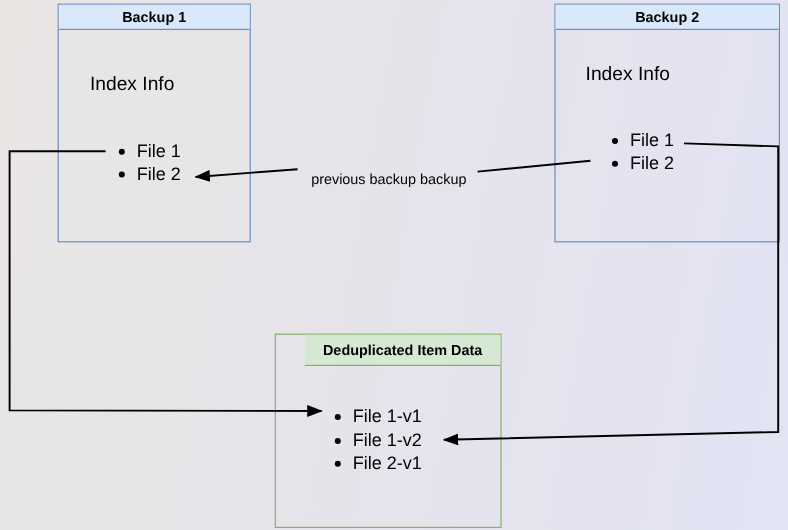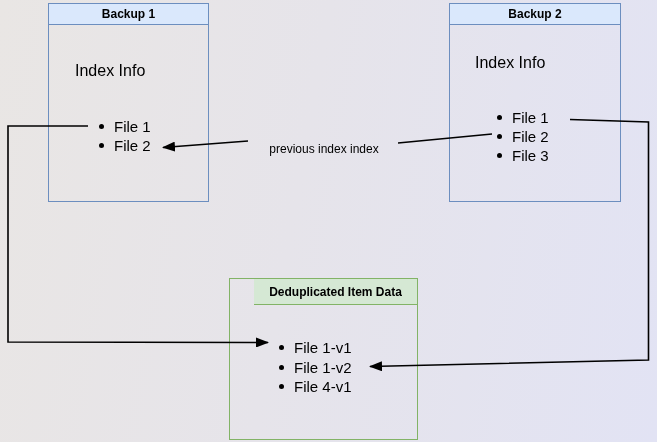--- a/index.html
+++ b/index.html
@@ -92,71 +92,67 @@
         <span class="dot"></span>
         <span>File 1</span>
       </div>
       <div class="frow">
         <span class="dot"></span>
         <span>File 2</span>
       </div>
     </div>
   </div>
 
-  <div class="box blue b2" style="left:449px; top:3px; width:172px; height:199px;">
+  <div class="box blue b2" style="left:462px; top:3px; width:188px; height:199px;">
     <div class="box-header">
       <span>Backup 2</span>
     </div>
     <div class="body-label" style="left:25px; top:50px;">Index Info</div>
     <div class="file-list" style="left:0; top:104px;">
       <div class="frow">
         <span class="dot"></span>
         <span>File 1</span>
       </div>
       <div class="frow">
         <span class="dot"></span>
         <span>File 2</span>
-      </div>
-      <div class="frow">
-        <span class="dot"></span>
-        <span>File 3</span>
       </div>
     </div>
   </div>
 
   <div class="box green dd" style="left:229px; top:278px; width:189px; height:162px;">
     <div class="box-header">
       <span>Deduplicated Item Data</span>
     </div>
     <div class="file-list" style="left:0; top:59px;">
       <div class="frow">
         <span class="dot"></span>
         <span>File 1-v1</span>
       </div>
       <div class="frow">
         <span class="dot"></span>
         <span>File 1-v2</span>
       </div>
       <div class="frow">
         <span class="dot"></span>
-        <span>File 4-v1</span>
+        <span>File 2-v1</span>
       </div>
     </div>
   </div>
 
   <svg class="arrow-layer" width="657" height="442" viewBox="0 0 657 442">
     <defs>
       <marker id="arrowhead" viewBox="0 0 13 10" markerWidth="13" markerHeight="10" refX="12" refY="5" orient="auto" markerUnits="userSpaceOnUse">
         <path d="M0,0 L13,5 L0,10 z" fill="#000000"></path>
       </marker>
     </defs>
     <path d="M88,126 L8,126 L8,342 L268,342.5" fill="none" stroke="#000000" stroke-width="1.6" marker-end="url(#arrowhead)"></path>
     <path d="M492,134 L398,143" fill="none" stroke="#000000" stroke-width="1.6"></path>
     <path d="M248,141 L163,147.5" fill="none" stroke="#000000" stroke-width="1.6" marker-end="url(#arrowhead)"></path>
     <path d="M570,119.5 L648.5,122 L648.5,360 L370,366.5" fill="none" stroke="#000000" stroke-width="1.6" marker-end="url(#arrowhead)"></path>
   </svg>
 
   <div class="edge-label">
     <br>
-    <span>previous index index</span>
+    <span>previous backup backup</span>
   </div>
 
 </div>
 
 </body></html>

